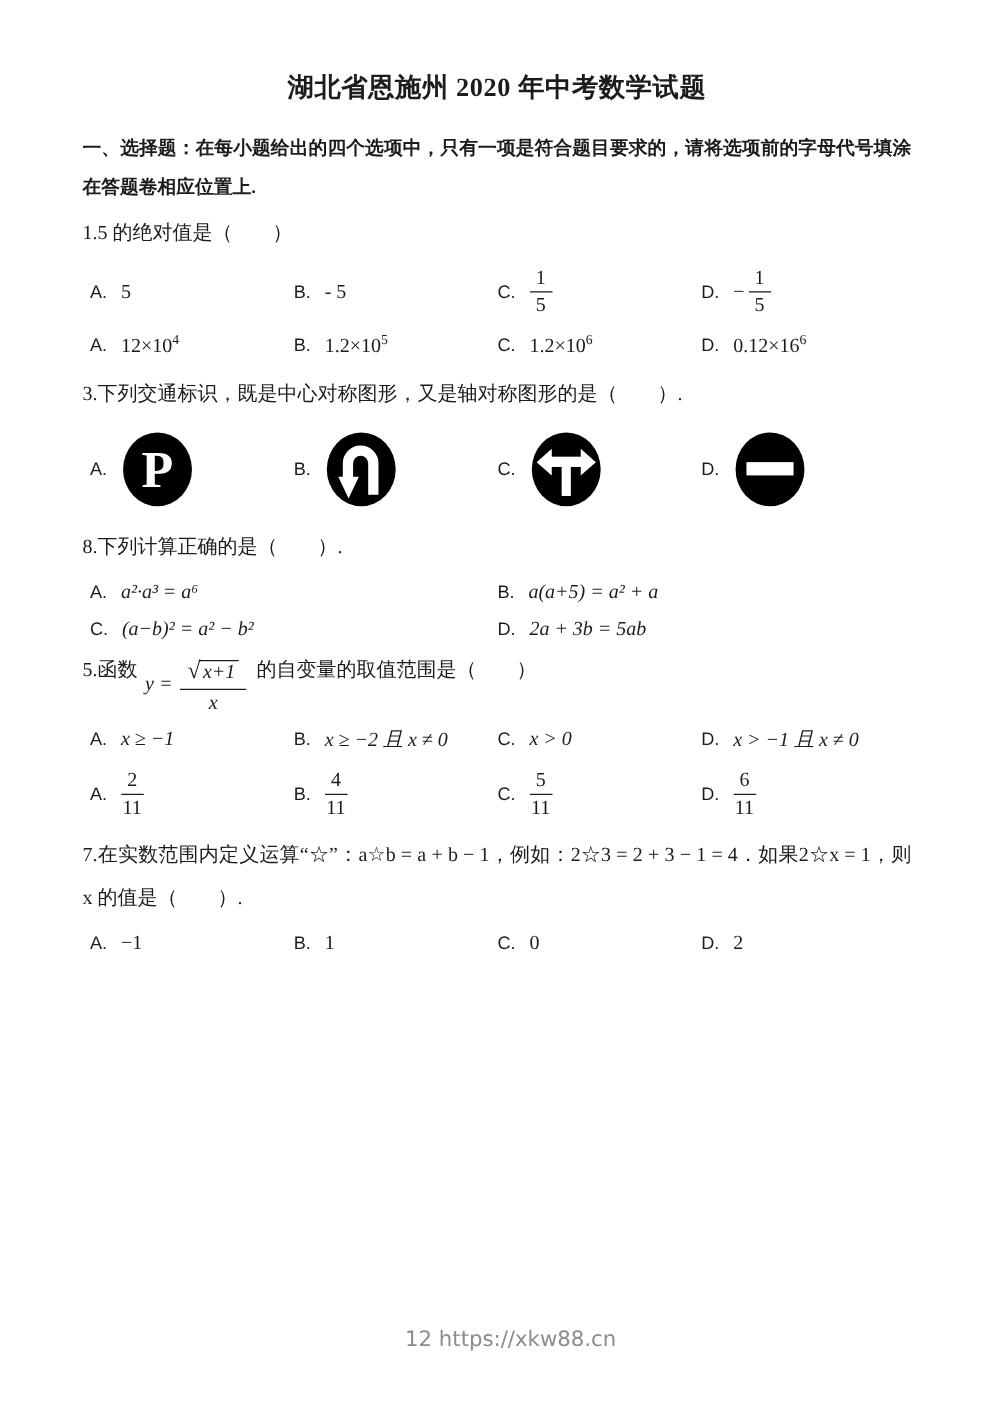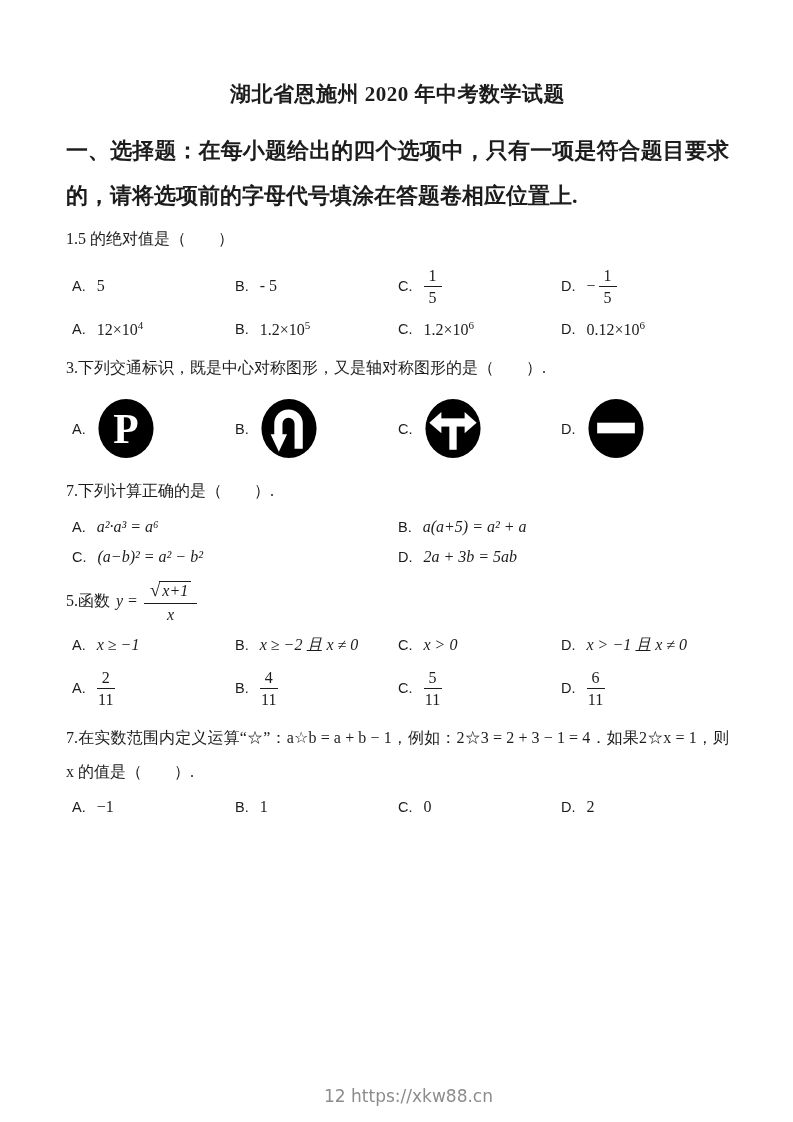--- a/index.html
+++ b/index.html
@@ -2,41 +2,41 @@
 <html><head>
 <meta charset="utf-8">
 <style>
   html,body{margin:0;padding:0;background:#ffffff;}
   body{
     width:793px;height:1122px;overflow:hidden;
     font-family:"Liberation Serif","DejaVu Serif",serif;
     color:#1c1c1c;
   }
   .page{position:relative;width:793px;height:1046px;box-sizing:border-box;
-        padding:56px 64px 0 66px;background:#fff;margin-top:24px;}
+        padding:56px 64px 0 66px;background:#fff;}
   .title{text-align:center;font-size:21px;font-weight:bold;margin:0 0 20px 0;letter-spacing:.5px;}
-  .sec{font-weight:bold;font-size:22px;line-height:2.05;margin:0 0 4px 0;text-align:justify;}
+  .sec{font-weight:bold;font-size:15px;line-height:2.05;margin:0 0 4px 0;text-align:justify;}
   .stem{font-size:16px;line-height:2.1;margin:4px 0 0 0;text-align:justify;}
   .opts{display:flex;align-items:center;padding-left:6px;margin:10px 0 12px 0;font-size:16px;}
   .c4 .opt{width:163px;}
   .c2 .opt{width:326px;}
   .opt{display:flex;align-items:center;}
   .lbl{font-family:"Liberation Sans","DejaVu Sans",sans-serif;font-size:14.5px;margin-right:11px;white-space:nowrap;}
   .val{font-size:16px;}
   .math{font-style:italic;}
   sup{font-size:11px;}
   .frac{display:inline-block;text-align:center;vertical-align:middle;line-height:1.2;font-size:16px;}
   .frac .num{display:block;border-bottom:1.4px solid #1c1c1c;padding:0 5px 1px 5px;}
   .frac .den{display:block;padding-top:1px;}
   .sign{margin-right:3px;}
   .signs{margin:12px 0 14px 0;}
   .signs .opt{align-items:center;}
   .sign-icon{display:inline-block;width:58px;height:63px;}
   .sign-icon svg{display:block;}
-  .formula-line{display:flex;align-items:center;flex-wrap:nowrap;line-height:1.5;margin:10px 0 6px 0;}
+  .formula-line{display:flex;align-items:flex-start;flex-wrap:nowrap;line-height:1.5;margin:10px 0 6px 0;}
   .mathwrap{display:inline-flex;align-items:center;margin:0 8px 0 6px;}
   .mathwrap .lhs{margin-right:6px;}
   .rsign{font-style:normal;font-size:19px;margin-right:-1px;}
   .rbody{border-top:1.4px solid #1c1c1c;padding:0 3px;}
   .frac.big{font-size:16px;}
   .frac.big .num{padding:1px 6px 2px 6px;}
   .q{margin:0;}
   .q8block{margin-top:2px;}
   .footer{position:absolute;left:12px;top:1062px;width:100%;text-align:center;
           font-family:"DejaVu Sans","Liberation Sans",sans-serif;font-size:17px;color:#8c8c8c;}
@@ -88,21 +88,21 @@
       <div class="opt">
         <span class="lbl">B.</span>
         <span class="val"><span>1.2×10</span><sup>5</sup></span>
       </div>
       <div class="opt">
         <span class="lbl">C.</span>
         <span class="val"><span>1.2×10</span><sup>6</sup></span>
       </div>
       <div class="opt">
         <span class="lbl">D.</span>
-        <span class="val"><span>0.12×10</span><sup>6</sup></span>
+        <span class="val"><span>0.12×16</span><sup>6</sup></span>
       </div>
     </div>
   </section>
 
   <section class="q">
     <p class="stem">3.下列交通标识，既是中心对称图形，又是轴对称图形的是（　　）.</p>
     <div class="opts c4 signs">
       <div class="opt">
         <span class="lbl">A.</span>
         <span class="sign-icon">
@@ -140,21 +140,21 @@
           <svg width="58" height="63" viewBox="0 0 60 64">
             <ellipse cx="30" cy="32" rx="28.5" ry="30.5" fill="#000"></ellipse>
             <rect x="10.5" y="26" width="39" height="11" fill="#fff"></rect>
           </svg>
         </span>
       </div>
     </div>
   </section>
 
   <section class="q">
-    <p class="stem">7.下列计算正确的是（　　）.</p>
+    <p class="stem">8.下列计算正确的是（　　）.</p>
     <div class="opts c2">
       <div class="opt">
         <span class="lbl">A.</span>
         <span class="val math">a²·a³ = a⁶</span>
       </div>
       <div class="opt">
         <span class="lbl">B.</span>
         <span class="val math">a(a+5) = a² + a</span>
       </div>
     </div>
@@ -173,20 +173,21 @@
   <section class="q">
     <p class="stem formula-line">
       <span>5.函数</span>
       <span class="mathwrap">
         <span class="lhs math">y =</span>
         <span class="frac big">
           <span class="num"><span class="rsign">√</span><span class="rbody math">x+1</span></span>
           <span class="den math">x</span>
         </span>
       </span>
+      <span>的自变量的取值范围是（　　）</span>
     </p>
     <div class="opts c4">
       <div class="opt">
         <span class="lbl">A.</span>
         <span class="val math">x ≥ −1</span>
       </div>
       <div class="opt">
         <span class="lbl">B.</span>
         <span class="val math">x ≥ −2 且 x ≠ 0</span>
       </div>

